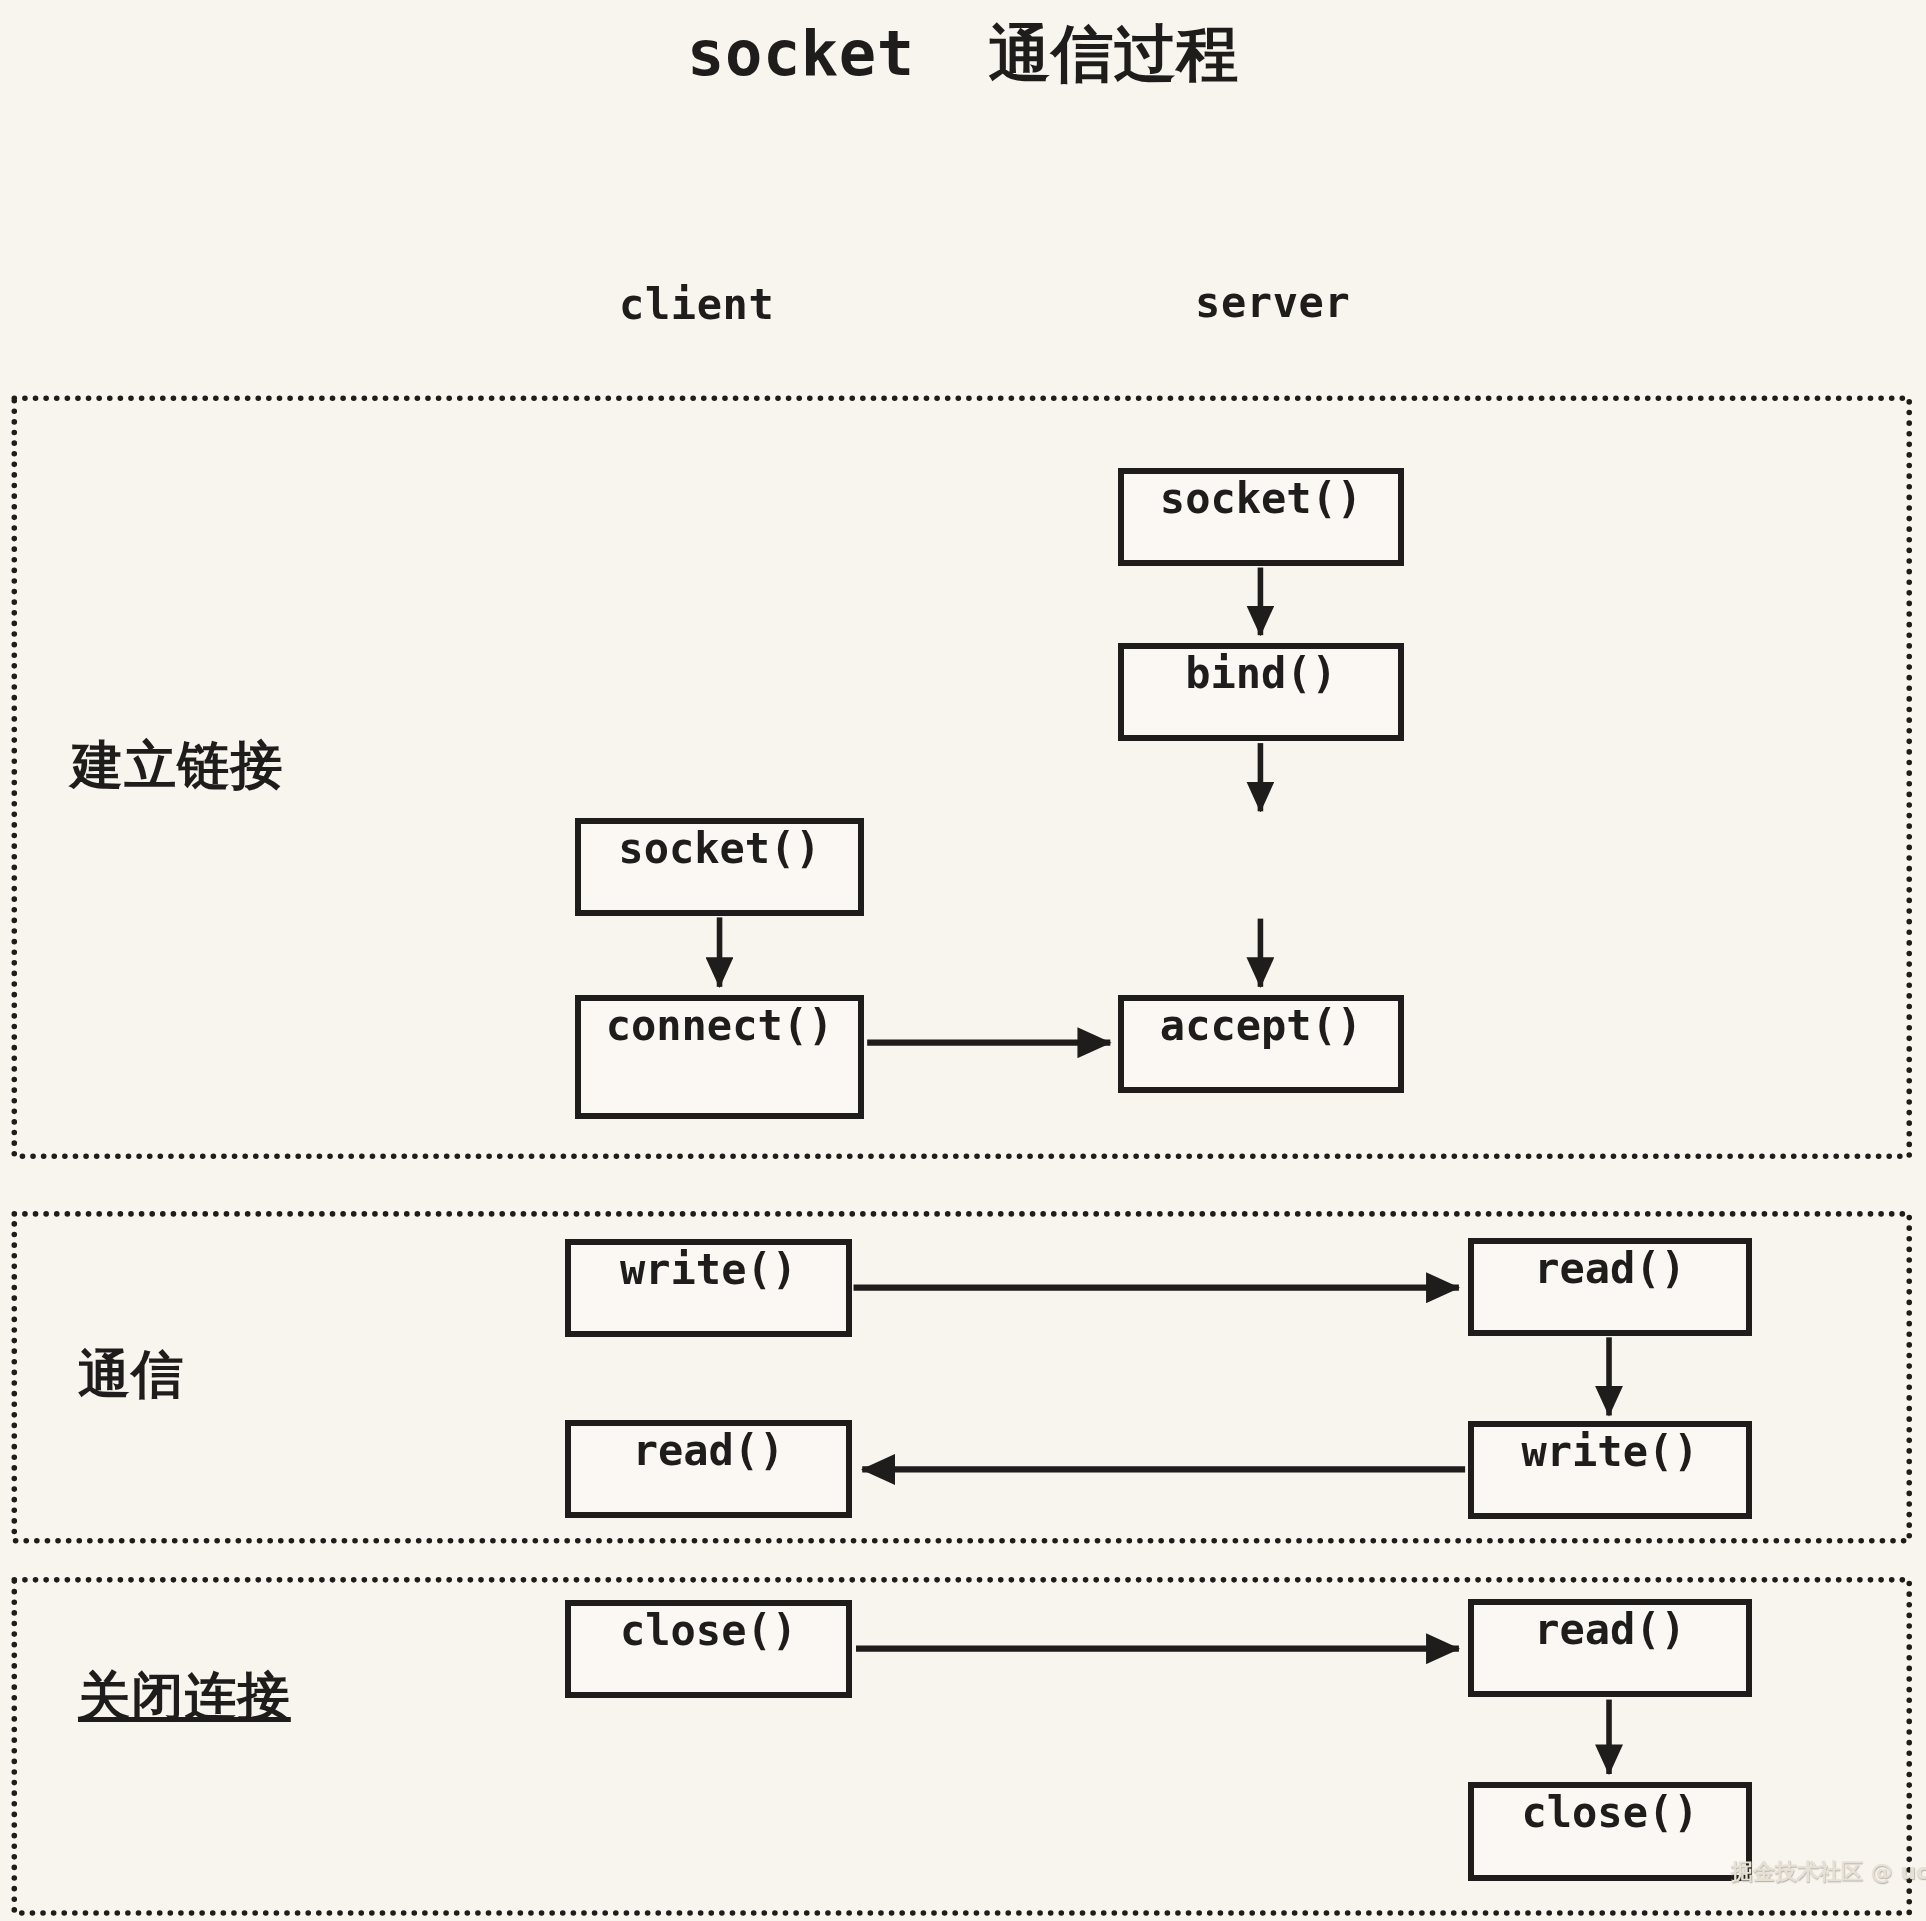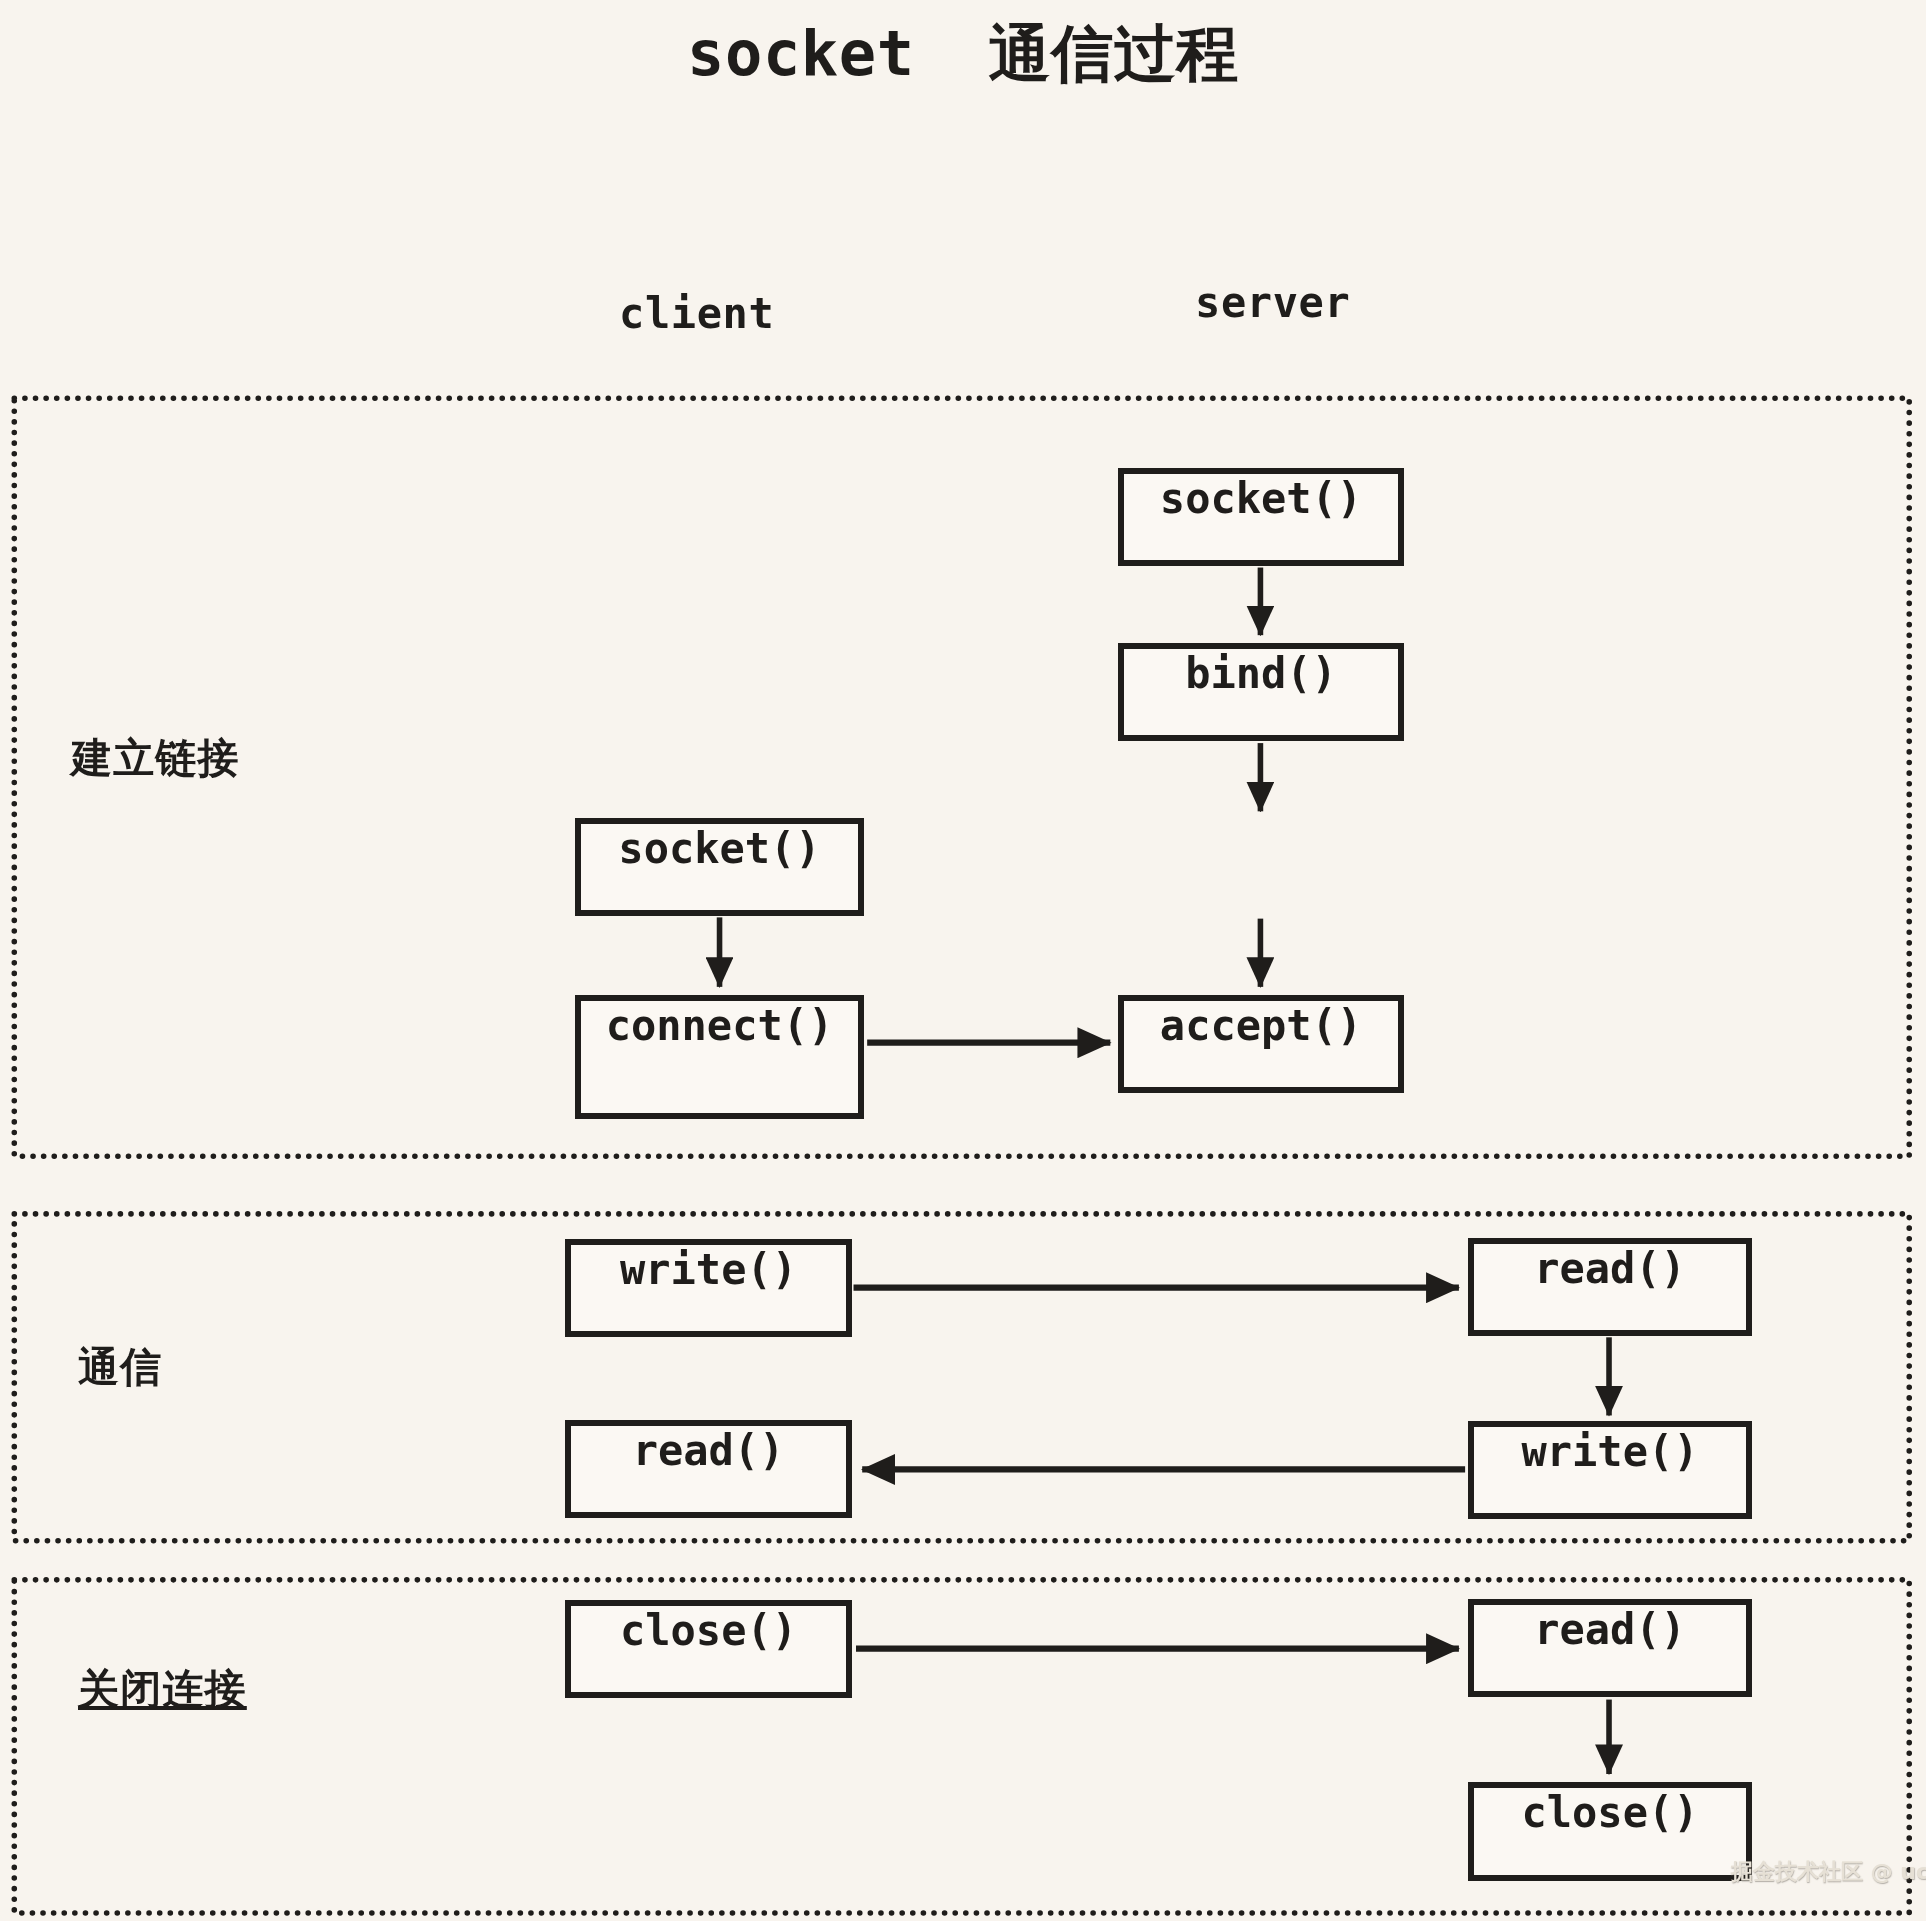--- a/index.html
+++ b/index.html
@@ -22,26 +22,26 @@
     text-align:center;
     font-size:62px;font-weight:bold;
     word-spacing:36px;
     letter-spacing:0.6px;
   }
   .col-label{
     position:absolute;
     font-size:42px;font-weight:bold;
     letter-spacing:0.6px;
   }
-  .col-label.client{left:619px;top:280px;margin-top:9px;}
+  .col-label.client{left:619px;top:280px;}
   .col-label.server{left:1195px;top:278px;}
   .section-label{
     position:absolute;
     font-family:"DejaVu Sans","Liberation Sans",sans-serif;
-    font-size:41px;font-weight:600;
+    font-size:52px;font-weight:600;
     letter-spacing:1.2px;
     white-space:nowrap;
   }
   .label-establish{left:71px;top:731px;}
   .label-communicate{left:78px;top:1340px;}
   .label-close{left:78px;top:1662px;text-decoration:underline;}
   .node{
     position:absolute;
     box-sizing:border-box;
     border:6.2px solid var(--ink);

